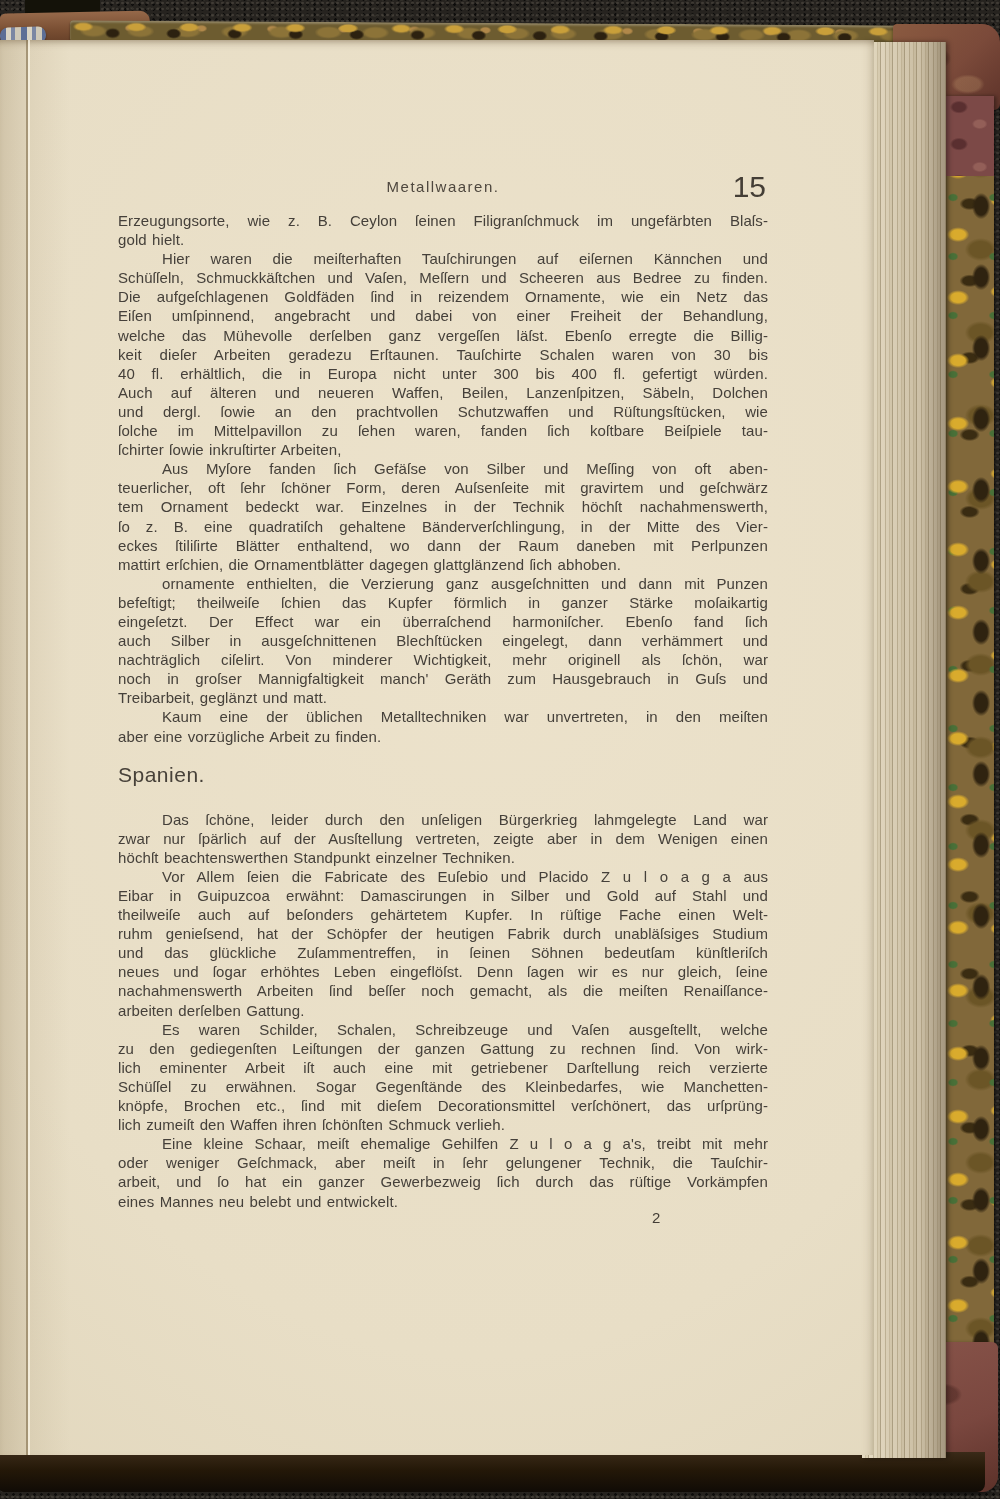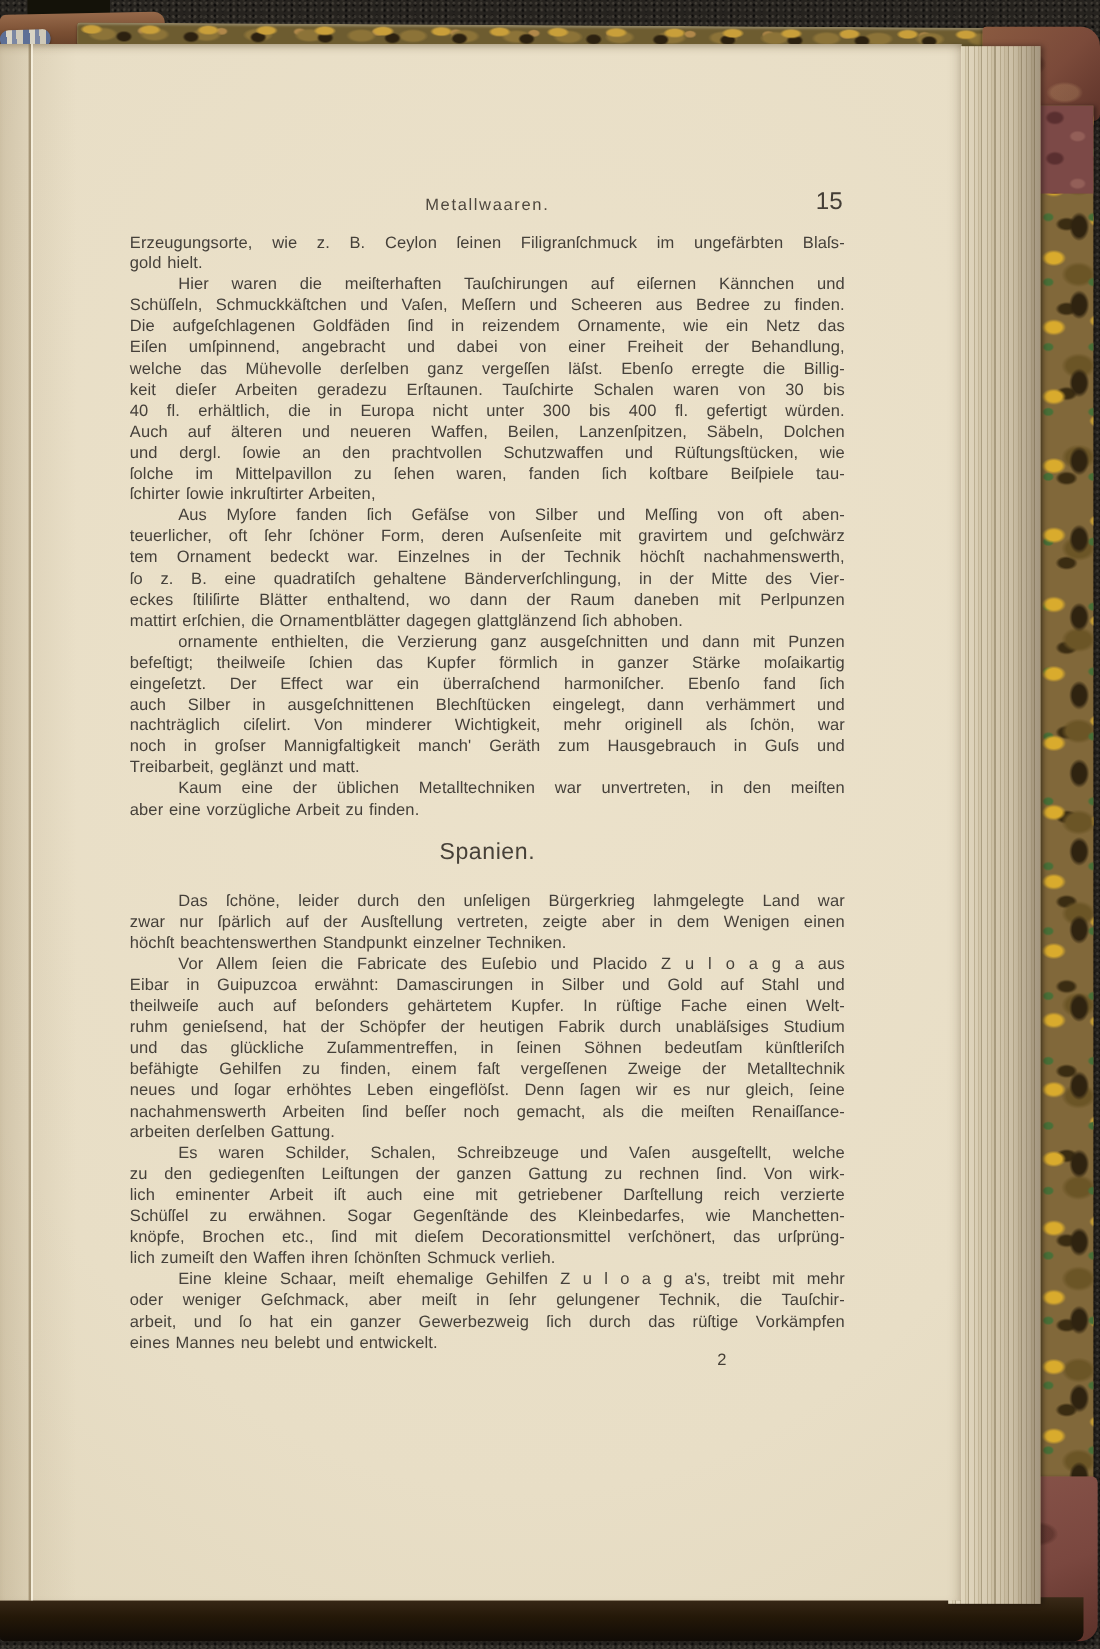--- a/index.html
+++ b/index.html
@@ -104,31 +104,31 @@
   
   .content{
     position:absolute;left:118px;top:174px;width:650px;
     color:#45403a;
   }
   .head-row{position:relative;height:24px;}
   .running-header{
     position:absolute;left:0;right:0;text-align:center;top:4px;
     font-size:15px;letter-spacing:1.5px;color:#4e473e;
   }
-  .page-number{position:absolute;right:2px;top:-4px;font-size:22px;color:#443e36;}
+  .page-number{position:absolute;right:2px;top:-4px;font-size:30px;color:#443e36;}
   .body1{margin-top:13px;}
   .tl{
     font-size:15px;line-height:19.1px;text-align:justify;text-align-last:justify;
     letter-spacing:.1px;word-spacing:1px;white-space:normal;
   }
   .tl.last{text-align-last:left;}
   .para.indent .tl:first-child{text-indent:44px;}
   .section-heading{
     margin-top:17px;margin-bottom:21px;height:26px;
-    text-align:center;font-size:21px;letter-spacing:.5px;color:#474139;
+    text-align:left;font-size:21px;letter-spacing:.5px;color:#474139;
   }
   .signature{padding-left:534px;margin-top:-2px;font-size:15px;color:#443e36;}
 </style>
 </head>
 <body>
 
 <div class="scene">
   <div class="cloth-tab"></div>
   <div class="leather-top-left"></div>
   <div class="marble-top-edge"></div>
@@ -197,21 +197,20 @@
           <div class="tl">Das ſchöne, leider durch den unſeligen Bürgerkrieg lahmgelegte Land war</div>
           <div class="tl">zwar nur ſpärlich auf der Ausſtellung vertreten, zeigte aber in dem Wenigen einen</div>
           <div class="tl last">höchſt beachtenswerthen Standpunkt einzelner Techniken.</div>
         </div>
         <div class="para indent">
           <div class="tl">Vor Allem ſeien die Fabricate des Euſebio und Placido Z u l o a g a aus</div>
           <div class="tl">Eibar in Guipuzcoa erwähnt:  Damascirungen in Silber und Gold auf Stahl und</div>
           <div class="tl">theilweiſe auch auf beſonders gehärtetem Kupfer. In rüſtige Fache einen Welt-</div>
           <div class="tl">ruhm genieſsend, hat der Schöpfer der heutigen Fabrik durch unabläſsiges Studium</div>
           <div class="tl">und das glückliche Zuſammentreffen, in ſeinen Söhnen bedeutſam künſtleriſch</div>
-          <div class="tl">befähigte Gehilfen zu finden, einem faſt vergeſſenen Zweige der Metalltechnik</div>
           <div class="tl">neues und ſogar erhöhtes Leben eingeflöſst. Denn ſagen wir es nur gleich, ſeine</div>
           <div class="tl">nachahmenswerth Arbeiten ſind beſſer noch gemacht, als die meiſten Renaiſſance-</div>
           <div class="tl last">arbeiten derſelben Gattung.</div>
         </div>
         <div class="para indent">
           <div class="tl">Es waren Schilder, Schalen, Schreibzeuge und Vaſen ausgeſtellt, welche</div>
           <div class="tl">zu den gediegenſten Leiſtungen der ganzen Gattung zu rechnen ſind. Von wirk-</div>
           <div class="tl">lich eminenter Arbeit iſt auch eine mit getriebener Darſtellung reich verzierte</div>
           <div class="tl">Schüſſel zu erwähnen. Sogar Gegenſtände des Kleinbedarfes, wie Manchetten-</div>
           <div class="tl">knöpfe, Brochen etc., ſind mit dieſem Decorationsmittel verſchönert, das urſprüng-</div>

